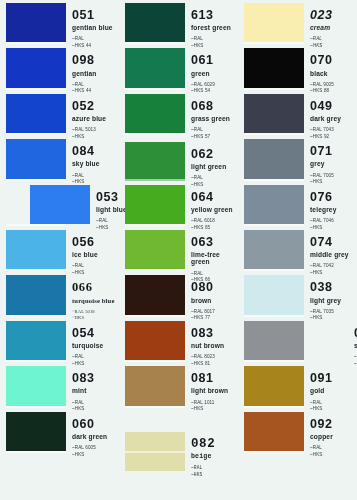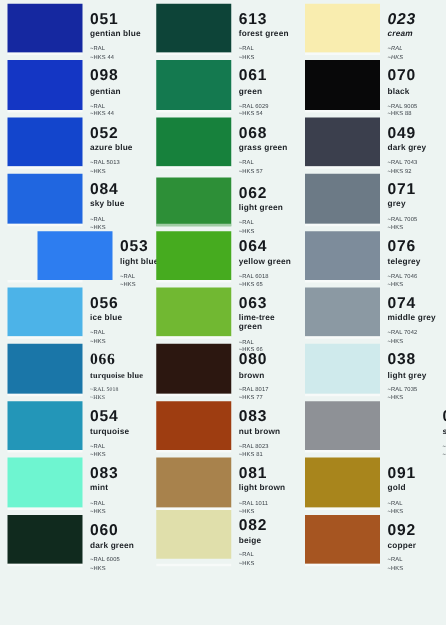--- a/index.html
+++ b/index.html
@@ -318,21 +318,21 @@
         <div class="info" style="left: 72px; width: 46px;">
           <div class="code">081</div>
           <div class="cname">light brown</div>
           <div class="refs">
             <div>~RAL 1011</div>
             <div>~HKS</div>
           </div>
         </div>
       </div>
       <div class="seam" style="left: 6px; width: 60px; top: 405.6px;"></div>
-      <div class="cell" style="top: 408px; height: 39.4px; width: 119px;">
+      <div class="cell" style="top: 432px; height: 39.4px; width: 119px; font-family: Liberation Mono, monospace;">
         <div class="swatch" style="background: rgb(224, 223, 171); width: 60px; left: 6px;"></div>
         <div class="info" style="left: 72px; width: 46px;">
           <div class="code">082</div>
           <div class="cname">beige</div>
           <div class="refs">
             <div>~RAL</div>
             <div>~HKS</div>
           </div>
         </div>
       </div>

